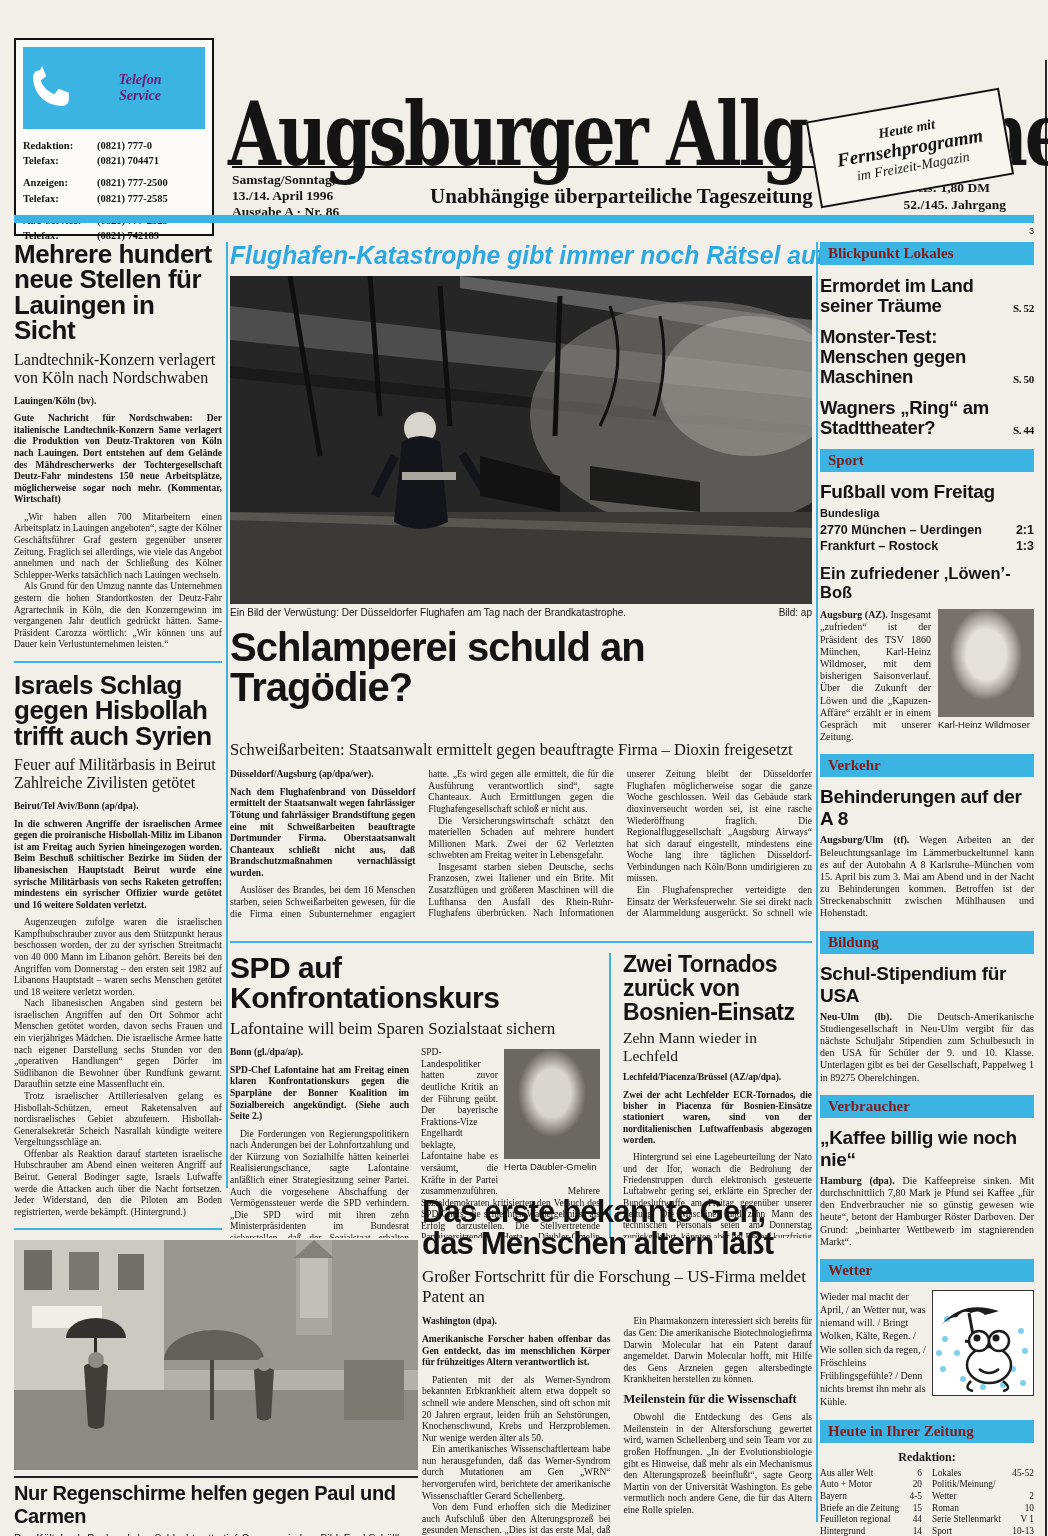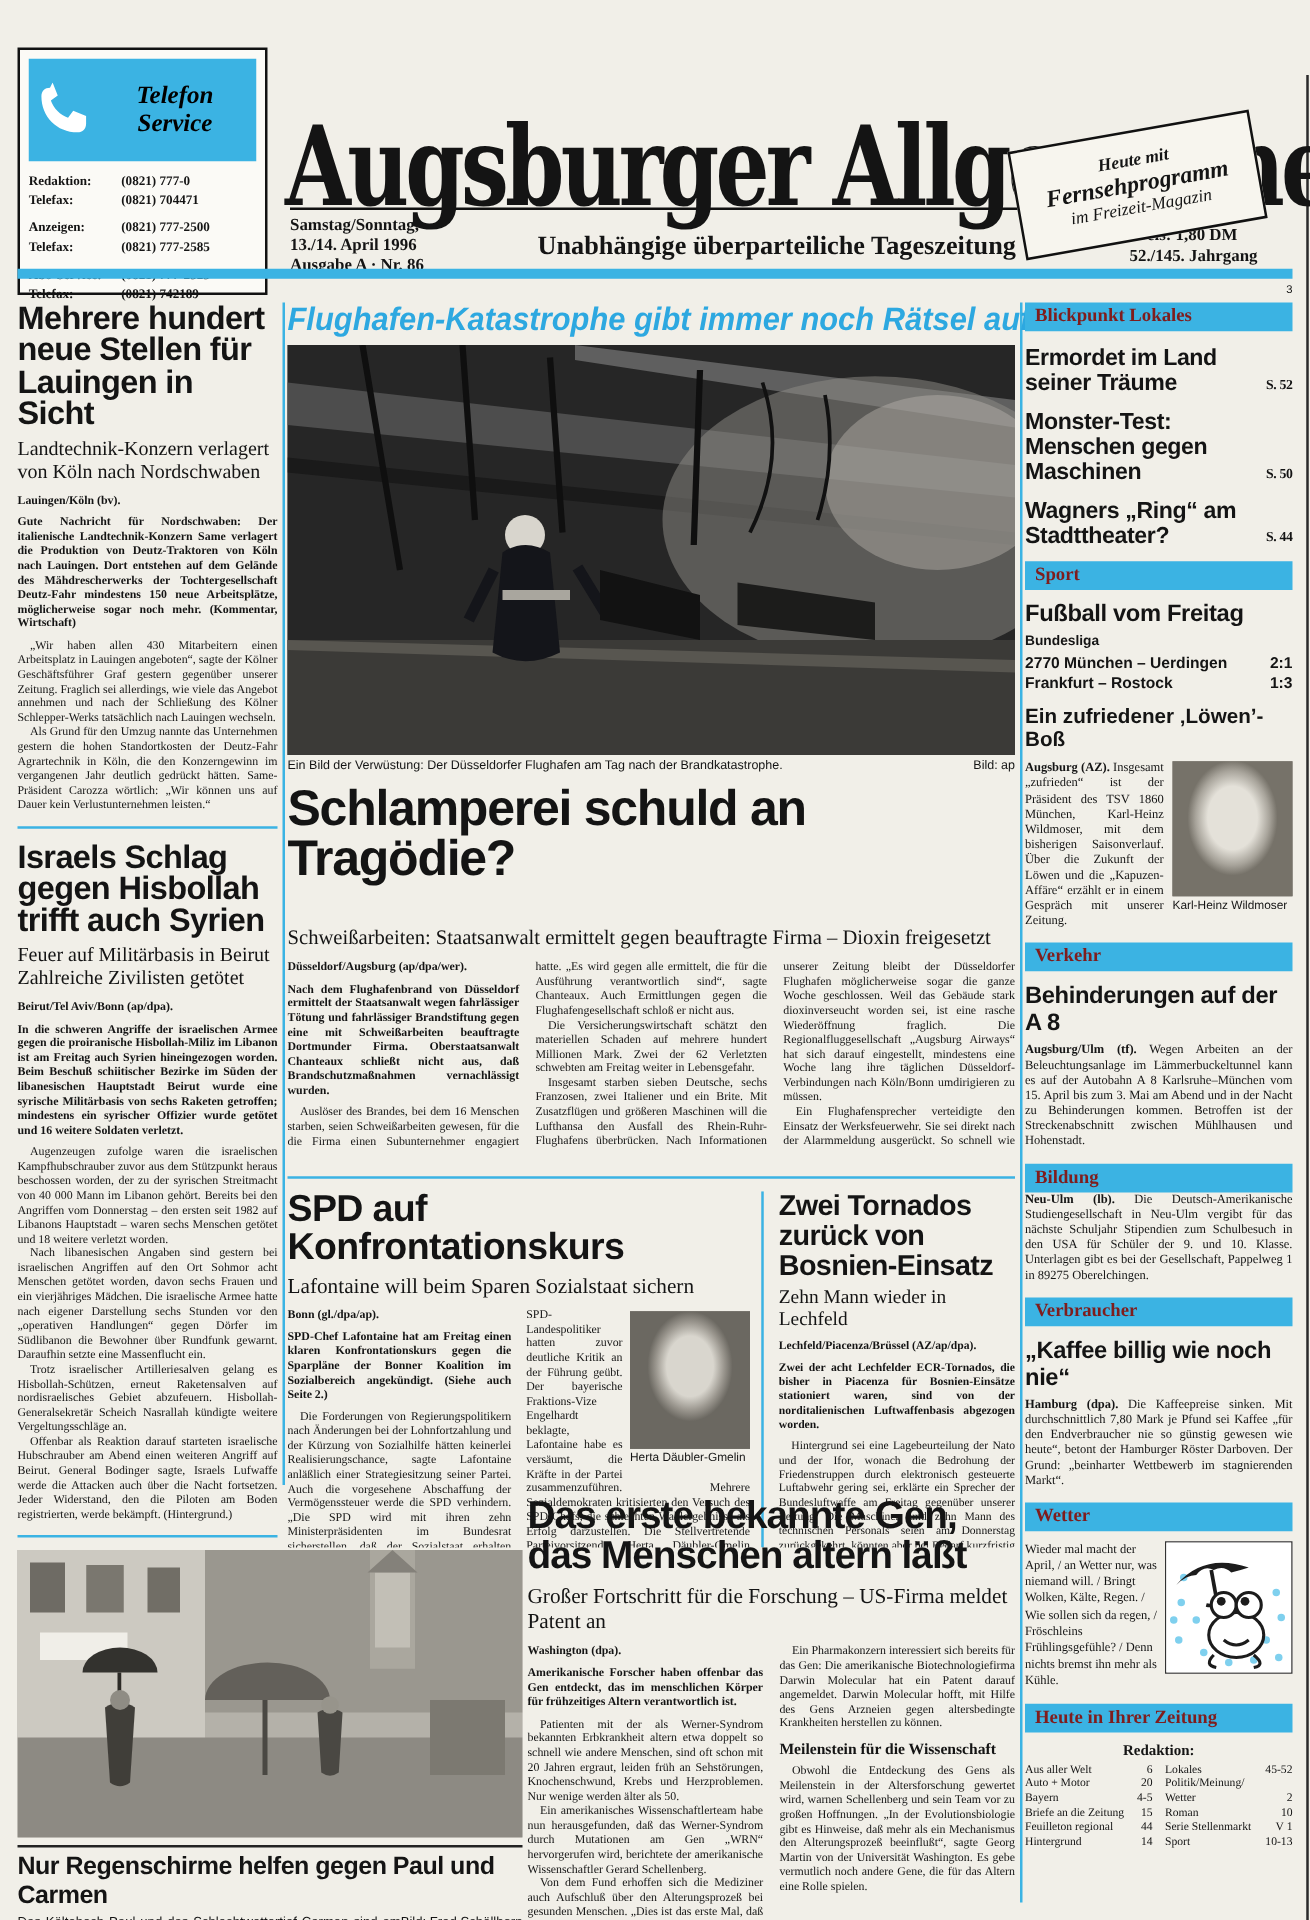--- a/index.html
+++ b/index.html
@@ -5,22 +5,22 @@
   html,body{margin:0;padding:0;background:#d8d6d0;}
   .page{position:relative;width:1048px;height:1536px;background:#f1efe8;overflow:hidden;
         font-family:"Liberation Serif",serif;color:#141414;margin:0 auto;}
   .edge-line{position:absolute;right:1px;top:60px;width:2px;height:1476px;background:#2a2a2a;}
 
   
   .phonebox{position:absolute;left:14px;top:38px;width:200px;height:198px;background:#fbfaf6;
             border:2px solid #111;padding:7px;box-sizing:border-box;}
   .phonebox-top{background:#3bb3e3;height:82px;display:flex;align-items:center;gap:8px;padding:6px;box-sizing:border-box;margin-bottom:9px;}
   .phone-glyph{width:44px;height:44px;flex:0 0 auto;}
-  .phonebox-title{color:#000000;font-family:"Liberation Serif",serif;font-weight:bold;font-style:italic;
-                  font-size:20px;line-height:1.15;text-align:center;flex:1;}
+  .phonebox-title{color:#701a75;font-family:"Liberation Serif",serif;font-weight:bold;font-style:italic;
+                  font-size:14px;line-height:1.15;text-align:center;flex:1;}
   .phone-row{display:flex;font-size:10.5px;font-weight:bold;line-height:1.45;}
   .phone-row:nth-child(2),.phone-row:nth-child(4){margin-bottom:7px;}
   .pl{width:74px;flex:0 0 auto;}
   .masthead-title{position:absolute;left:228px;top:36px;width:782px;text-align:center;white-space:nowrap;
                   font-family:"DejaVu Serif",serif;font-weight:bold;font-size:68px;letter-spacing:-3px;
                   transform:scaleY(1.3);transform-origin:top center;z-index:1;}
   .badge{position:absolute;left:812px;top:104px;width:196px;height:88px;border:2px solid #111;
          background:#f7f5ee;transform:rotate(-10deg);z-index:5;display:flex;flex-direction:column;
          justify-content:center;align-items:center;box-sizing:border-box;}
   .badge-l1{font-size:14px;font-weight:bold;font-style:italic;}
@@ -196,21 +196,21 @@
   <div class="vsep2"></div>
 
   <div class="col-left">
 
     <article>
       <h2 class="hl-sans">Mehrere hundert neue Stellen für Lauingen in Sicht</h2>
       <div class="sub-s">Landtechnik-Konzern verlagert von Köln nach Nordschwaben</div>
       <div class="body-txt">
         <p class="dateline-line">Lauingen/Köln (bv).</p>
         <p class="lead">Gute Nachricht für Nordschwaben: Der italienische Landtechnik-Konzern Same verlagert die Produktion von Deutz-Traktoren von Köln nach Lauingen. Dort entstehen auf dem Gelände des Mähdrescherwerks der Tochtergesellschaft Deutz-Fahr mindestens 150 neue Arbeitsplätze, möglicherweise sogar noch mehr. (Kommentar, Wirtschaft)</p>
-        <p class="ind">„Wir haben allen 430 Mitarbeitern einen Arbeitsplatz in Lauingen angeboten“, sagte der Kölner Geschäftsführer Graf gestern gegenüber unserer Zeitung. Fraglich sei allerdings, wie viele das Angebot annehmen und nach der Schließung des Kölner Schlepper-Werks tatsächlich nach Lauingen wechseln.</p>
+        <p class="ind">„Wir haben allen 700 Mitarbeitern einen Arbeitsplatz in Lauingen angeboten“, sagte der Kölner Geschäftsführer Graf gestern gegenüber unserer Zeitung. Fraglich sei allerdings, wie viele das Angebot annehmen und nach der Schließung des Kölner Schlepper-Werks tatsächlich nach Lauingen wechseln.</p>
         <p class="ind">Als Grund für den Umzug nannte das Unternehmen gestern die hohen Standortkosten der Deutz-Fahr Agrartechnik in Köln, die den Konzerngewinn im vergangenen Jahr deutlich gedrückt hätten. Same-Präsident Carozza wörtlich: „Wir können uns auf Dauer kein Verlustunternehmen leisten.“</p>
       </div>
     </article>
 
     <div class="div-h"></div>
 
     <article>
       <h2 class="hl-sans">Israels Schlag gegen Hisbollah trifft auch Syrien</h2>
       <div class="sub-s">
         <div>Feuer auf Militärbasis in Beirut</div>
@@ -410,20 +410,21 @@
     </div>
 
     <div class="bar">Verkehr</div>
     <div class="sb-h">Behinderungen auf der A 8</div>
     <div class="sb-body">
       <span class="sb-dl">Augsburg/Ulm (tf).</span>
       <span>Wegen Arbeiten an der Beleuchtungsanlage im Lämmerbuckeltunnel kann es auf der Autobahn A 8 Karlsruhe–München vom 15. April bis zum 3. Mai am Abend und in der Nacht zu Behinderungen kommen. Betroffen ist der Streckenabschnitt zwischen Mühlhausen und Hohenstadt.</span>
     </div>
 
     <div class="bar">Bildung</div>
+    <div class="sb-h">Schul-Stipendium für USA</div>
     <div class="sb-body">
       <span class="sb-dl">Neu-Ulm (lb).</span>
       <span>Die Deutsch-Amerikanische Studiengesellschaft in Neu-Ulm vergibt für das nächste Schuljahr Stipendien zum Schulbesuch in den USA für Schüler der 9. und 10. Klasse. Unterlagen gibt es bei der Gesellschaft, Pappelweg 1 in 89275 Oberelchingen.</span>
     </div>
 
     <div class="bar">Verbraucher</div>
     <div class="sb-h">„Kaffee billig wie noch nie“</div>
     <div class="sb-body">
       <span class="sb-dl">Hamburg (dpa).</span>
       <span>Die Kaffeepreise sinken. Mit durchschnittlich 7,80 Mark je Pfund sei Kaffee „für den Endverbraucher nie so günstig gewesen wie heute“, betont der Hamburger Röster Darboven. Der Grund: „beinharter Wettbewerb im stagnierenden Markt“.</span>

